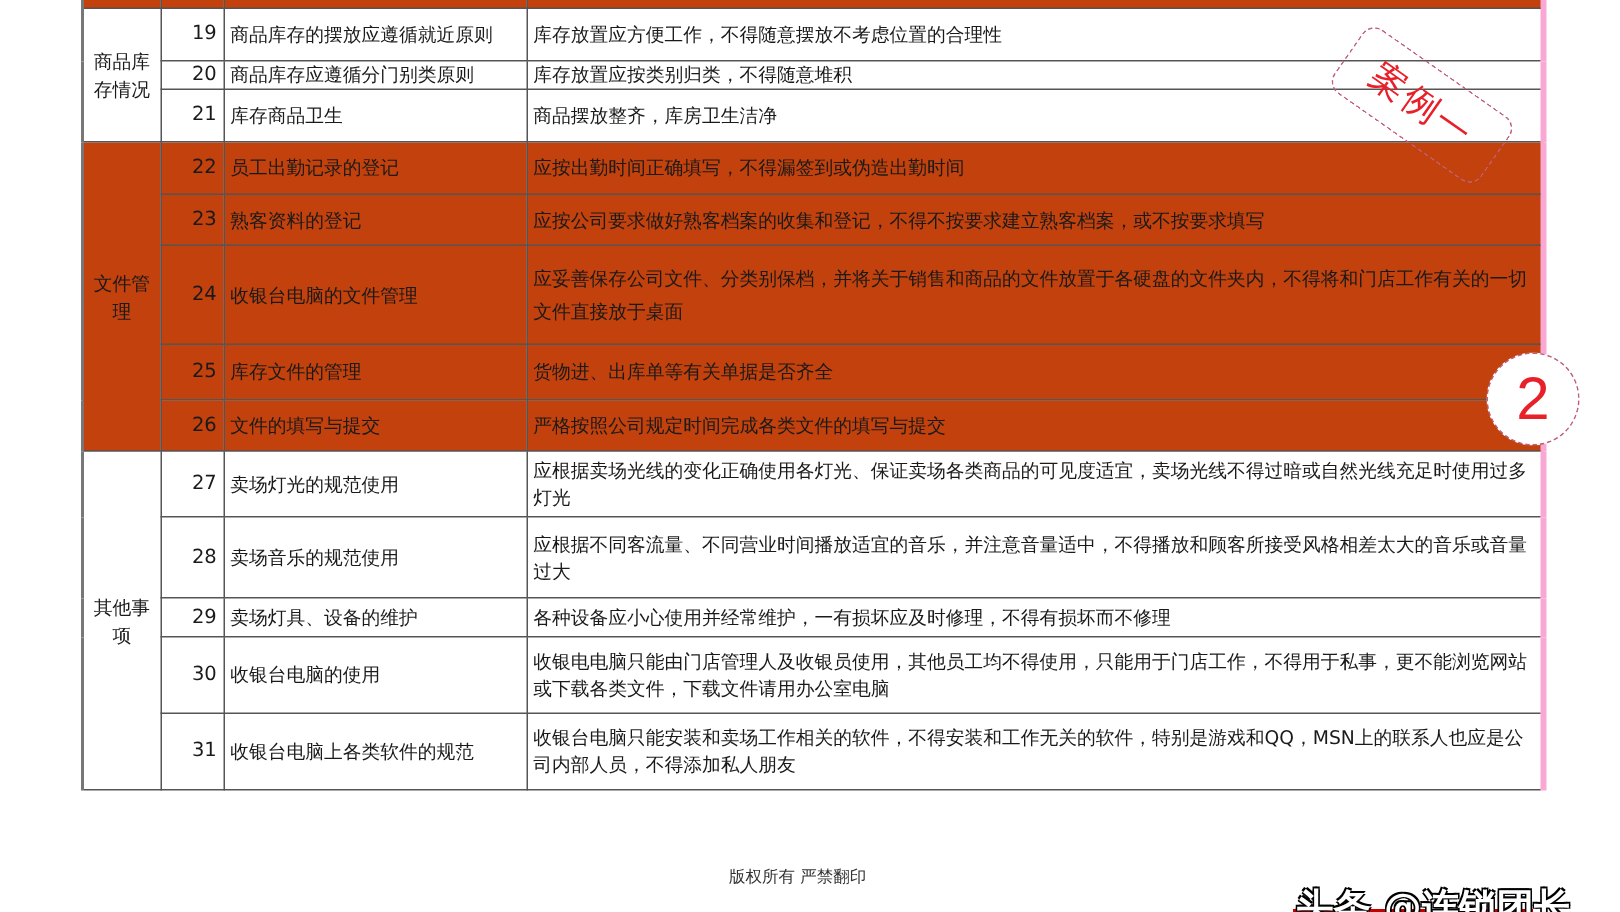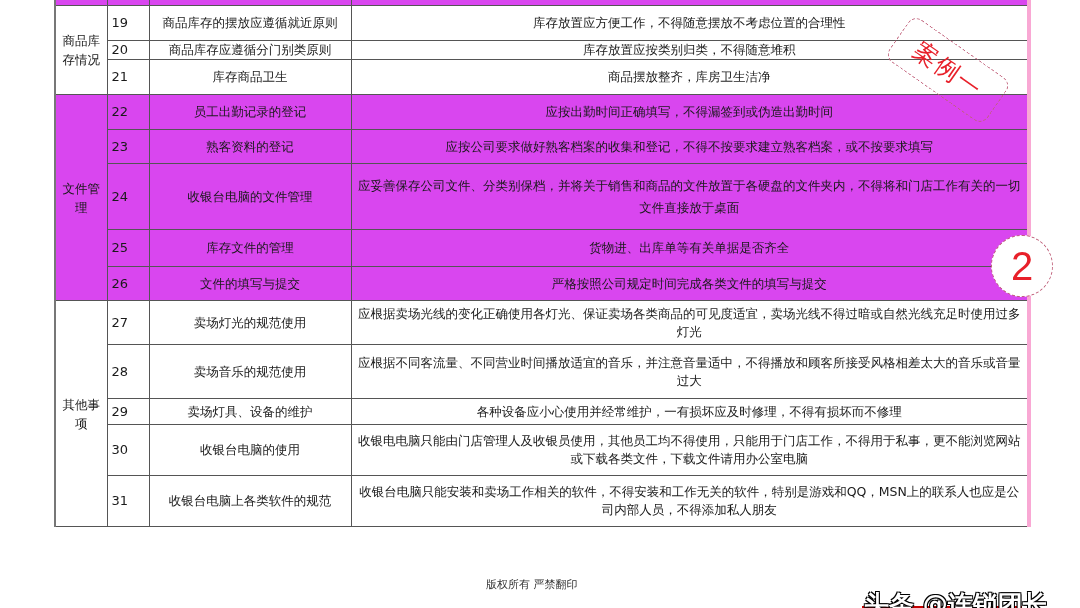--- a/index.html
+++ b/index.html
@@ -10,25 +10,25 @@
     color: #1a1a1a;
   }
   .table-wrap {
     position: absolute; left: 54px; top: -2px; width: 974px;
   }
   table {
     border-collapse: collapse; width: 974px; table-layout: fixed;
   }
   td {
     border: 1px solid #555; font-size: 12.5px; line-height: 18px;
-    padding: 0 4px; vertical-align: middle; text-align: center;
+    padding: 0 4px; vertical-align: middle;
   }
   td.cat { text-align: center; font-size: 12.5px; line-height: 19px; padding: 0 3px; margin-left: 39px; }
-  td.num { text-align: left; font-size: 13px; }
-  tr.green td { background: #d946ef; }
+  td.num { text-align: right; font-size: 13px; }
+  tr.green td { background: #c2410c; }
   tr.top-partial td { height: 6px; padding: 0; }
   .outer-left { border-left: 2px solid #777; }
   .outer-right { border-right: 4px solid #f9a8d4; }
   .stamp {
     position: absolute; left: 888px; top: 44px; width: 118px; height: 50px;
     border: 1.5px dashed #c0607a; border-radius: 10px;
     transform: rotate(35deg);
     display: flex; align-items: center; justify-content: center;
     color: #e8202a; font-size: 24px; letter-spacing: 2px;
     background: rgba(255,255,255,0.0);

